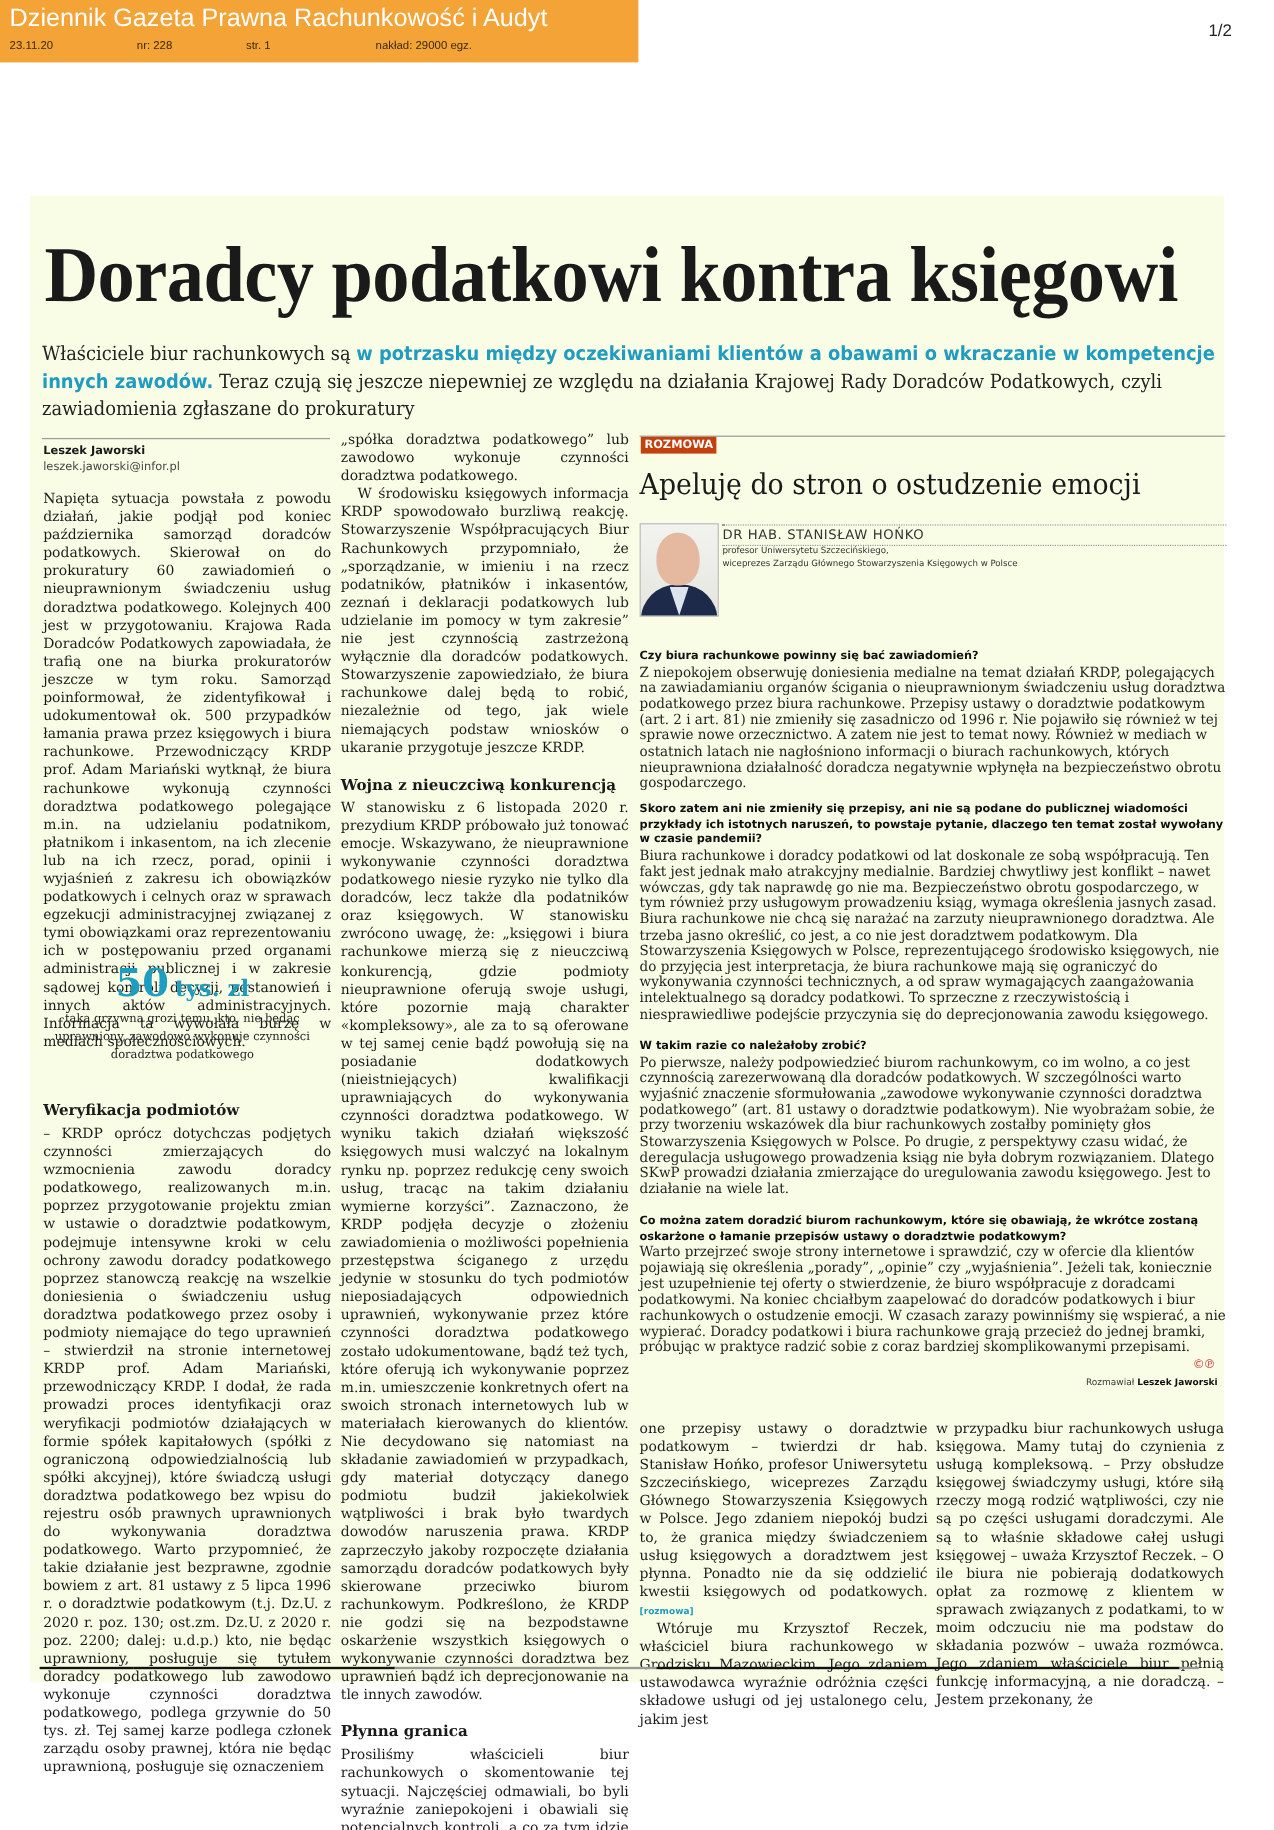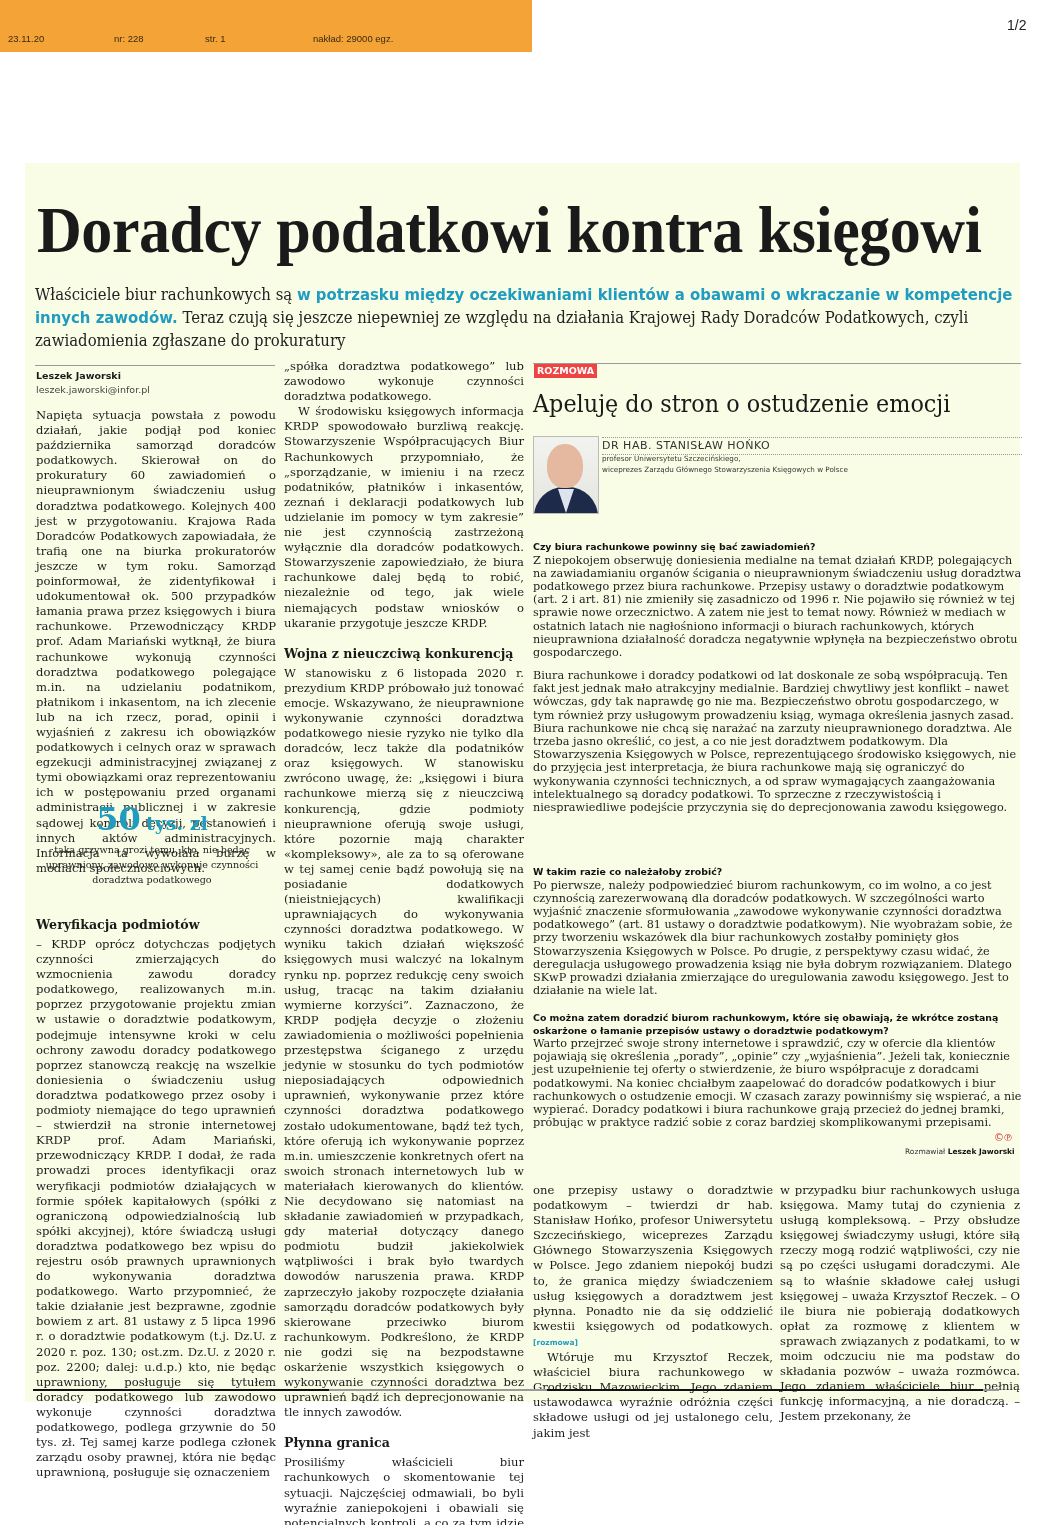--- a/index.html
+++ b/index.html
@@ -16,21 +16,21 @@
   .col p { margin:0; }
   .col p.indent { text-indent:14px; }
   .topline { position:absolute; height:1px; background:#9a9a9a; }
   .byline-name { font-family:"DejaVu Sans", sans-serif; font-weight:bold; font-size:9.5px; line-height:14px; }
   .byline-email { font-family:"DejaVu Sans", sans-serif; font-size:9.5px; line-height:14px; color:#444; margin-bottom:11px; }
   .sec-head { font-family:"DejaVu Serif", serif; font-weight:bold; font-size:12.6px; line-height:17px; margin:14px 0 4px 0; text-align:left; }
   .bigfigure { position:absolute; left:32px; top:800px; width:240px; text-align:center; }
   .bigfigure .num { font-family:"DejaVu Serif", serif; font-weight:bold; font-size:32px; color:#1f9cc0; }
   .bigfigure .unit { font-family:"DejaVu Serif", serif; font-weight:bold; font-size:19px; color:#1f9cc0; }
   .bigfigure .cap { font-family:"DejaVu Serif", serif; font-weight:normal; font-size:9.6px; line-height:15px; margin-top:4px; color:#222; }
-  .tag { position:absolute; left:534px; top:364px; background:#ef4444; color:#fff; font-family:"DejaVu Sans", sans-serif; font-weight:bold; font-size:9.5px; padding:1px 3px; line-height:12px; }
+  .tag { position:absolute; left:534px; top:364px; background:#c2410c; color:#fff; font-family:"DejaVu Sans", sans-serif; font-weight:bold; font-size:9.5px; padding:1px 3px; line-height:12px; }
   .int-title { position:absolute; left:533px; top:388px; font-family:"DejaVu Serif", serif; font-size:24px; line-height:32px; white-space:nowrap; transform:scaleX(0.93); transform-origin:left top; }
   .photo { position:absolute; left:533px; top:436px; width:64px; height:76px; border:1px solid #bbb; background:linear-gradient(#f2f2ef,#e6e6e0); overflow:hidden; }
   .photo .head { position:absolute; left:13px; top:7px; width:36px; height:44px; background:#e4b9a0; border-radius:48% 48% 45% 45%; }
   .photo .body { position:absolute; left:0px; top:50px; width:64px; height:30px; background:#1e2a4a; border-radius:30px 30px 0 0; }
   .photo .shirt { position:absolute; left:24px; top:52px; width:16px; height:24px; background:#dde4ee; clip-path:polygon(0 0,100% 0,50% 100%); }
   .person-name { position:absolute; left:602px; top:437px; width:420px; border-top:1px dotted #999; border-bottom:1px dotted #999; font-family:"DejaVu Sans", sans-serif; font-size:11px; letter-spacing:0.5px; line-height:14px; padding:1px 0; color:#333; }
   .person-role { position:absolute; left:602px; top:454px; font-family:"DejaVu Sans", sans-serif; font-size:7.2px; line-height:10.5px; color:#333; }
   .qa { position:absolute; left:533px; width:488px; }
   .qa .q { font-family:"DejaVu Sans", sans-serif; font-weight:bold; font-size:9.4px; line-height:12.5px; color:#111; }
   .qa .a { font-family:"DejaVu Serif", serif; font-size:11.6px; line-height:13.2px; color:#222; transform:scaleX(0.97); transform-origin:left top; width:505px; }
@@ -38,20 +38,21 @@
   .interviewer { position:absolute; left:905px; top:1147px; font-family:"DejaVu Sans", sans-serif; font-size:7.5px; color:#333; white-space:nowrap; }
   .interviewer b { color:#111; }
   .rozmowa-tag { font-family:"DejaVu Sans", sans-serif; font-weight:bold; font-size:7.5px; color:#1f9cc0;margin-top:28px; }
   .bottomrule { position:absolute; top:1389px; height:2px; background:#111; }
   .bottomrule.grey { background:#999; }
 </style>
 </head>
 <body>
 
 <div class="header-bar">
+  <div class="header-title">Dziennik Gazeta Prawna Rachunkowość i Audyt</div>
   <div class="header-meta" style="left:8px">23.11.20</div>
   <div class="header-meta" style="left:114px">nr: 228</div>
   <div class="header-meta" style="left:205px">str. 1</div>
   <div class="header-meta" style="left:313px">nakład: 29000 egz.</div>
 </div>
 <div class="page-num">1/2</div>
 
 <div class="panel"></div>
 
 <h1 class="headline" style="margin:0">Doradcy podatkowi kontra księgowi</h1>
@@ -98,20 +99,21 @@
 <div class="person-role">
   <div>profesor Uniwersytetu Szczecińskiego,</div>
   <div>wiceprezes Zarządu Głównego Stowarzyszenia Księgowych w Polsce</div>
 </div>
 
 <div class="qa" style="top:541px">
   <div class="q">Czy biura rachunkowe powinny się bać zawiadomień?</div>
   <div class="a">Z niepokojem obserwuję doniesienia medialne na temat działań KRDP, polegających na zawiadamianiu organów ścigania o nieuprawnionym świadczeniu usług doradztwa podatkowego przez biura rachunkowe. Przepisy ustawy o doradztwie podatkowym (art. 2 i art. 81) nie zmieniły się zasadniczo od 1996 r. Nie pojawiło się również w tej sprawie nowe orzecznictwo. A zatem nie jest to temat nowy. Również w mediach w ostatnich latach nie nagłośniono informacji o biurach rachunkowych, których nieuprawniona działalność doradcza negatywnie wpłynęła na bezpieczeństwo obrotu gospodarczego.</div>
 </div>
 <div class="qa" style="top:669px">
+  <div class="q">Skoro zatem ani nie zmieniły się przepisy, ani nie są podane do publicznej wiadomości przykłady ich istotnych naruszeń, to powstaje pytanie, dlaczego ten temat został wywołany w czasie pandemii?</div>
   <div class="a">Biura rachunkowe i doradcy podatkowi od lat doskonale ze sobą współpracują. Ten fakt jest jednak mało atrakcyjny medialnie. Bardziej chwytliwy jest konflikt – nawet wówczas, gdy tak naprawdę go nie ma. Bezpieczeństwo obrotu gospodarczego, w tym również przy usługowym prowadzeniu ksiąg, wymaga określenia jasnych zasad. Biura rachunkowe nie chcą się narażać na zarzuty nieuprawnionego doradztwa. Ale trzeba jasno określić, co jest, a co nie jest doradztwem podatkowym. Dla Stowarzyszenia Księgowych w Polsce, reprezentującego środowisko księgowych, nie do przyjęcia jest interpretacja, że biura rachunkowe mają się ograniczyć do wykonywania czynności technicznych, a od spraw wymagających zaangażowania intelektualnego są doradcy podatkowi. To sprzeczne z rzeczywistością i niesprawiedliwe podejście przyczynia się do deprecjonowania zawodu księgowego.</div>
 </div>
 <div class="qa" style="top:866px">
   <div class="q">W takim razie co należałoby zrobić?</div>
   <div class="a">Po pierwsze, należy podpowiedzieć biurom rachunkowym, co im wolno, a co jest czynnością zarezerwowaną dla doradców podatkowych. W szczególności warto wyjaśnić znaczenie sformułowania „zawodowe wykonywanie czynności doradztwa podatkowego” (art. 81 ustawy o doradztwie podatkowym). Nie wyobrażam sobie, że przy tworzeniu wskazówek dla biur rachunkowych zostałby pominięty głos Stowarzyszenia Księgowych w Polsce. Po drugie, z perspektywy czasu widać, że deregulacja usługowego prowadzenia ksiąg nie była dobrym rozwiązaniem. Dlatego SKwP prowadzi działania zmierzające do uregulowania zawodu księgowego. Jest to działanie na wiele lat.</div>
 </div>
 <div class="qa" style="top:1012px">
   <div class="q">Co można zatem doradzić biurom rachunkowym, które się obawiają, że wkrótce zostaną oskarżone o łamanie przepisów ustawy o doradztwie podatkowym?</div>
   <div class="a">Warto przejrzeć swoje strony internetowe i sprawdzić, czy w ofercie dla klientów pojawiają się określenia „porady”, „opinie” czy „wyjaśnienia”. Jeżeli tak, koniecznie jest uzupełnienie tej oferty o stwierdzenie, że biuro współpracuje z doradcami podatkowymi. Na koniec chciałbym zaapelować do doradców podatkowych i biur rachunkowych o ostudzenie emocji. W czasach zarazy powinniśmy się wspierać, a nie wypierać. Doradcy podatkowi i biura rachunkowe grają przecież do jednej bramki, próbując w praktyce radzić sobie z coraz bardziej skomplikowanymi przepisami.</div>
 </div>

